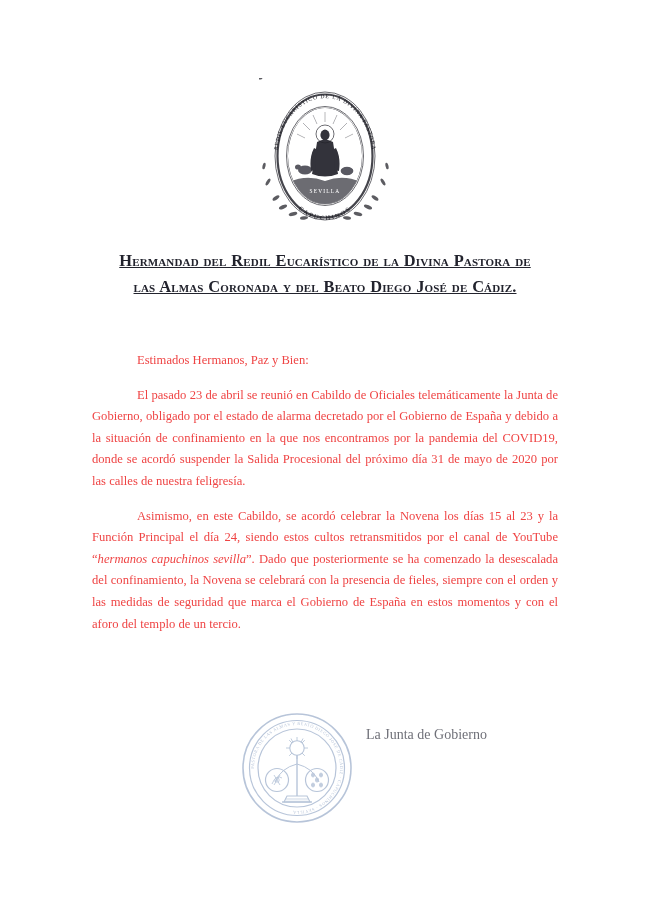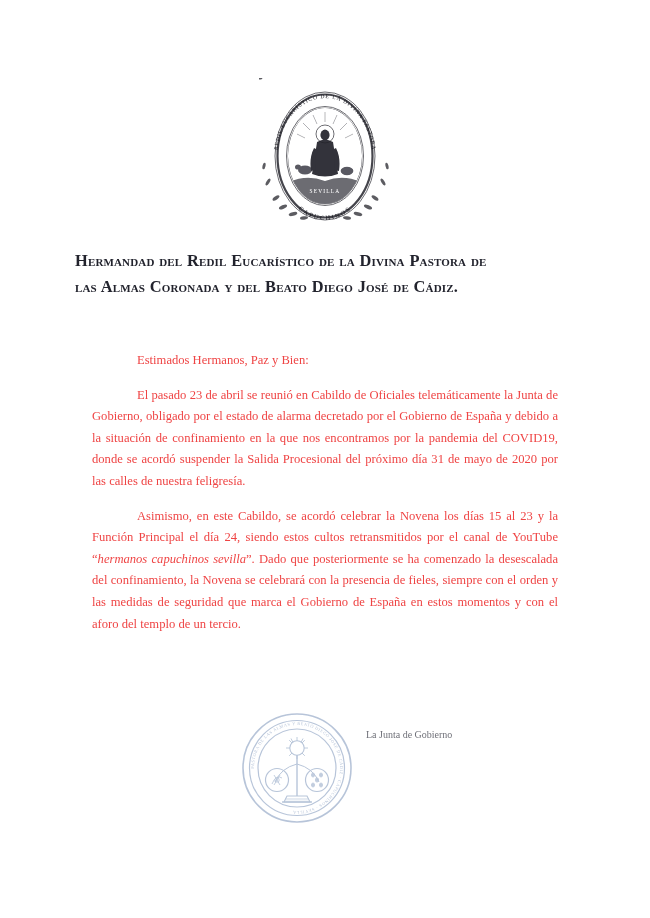--- a/index.html
+++ b/index.html
@@ -42,29 +42,30 @@
     filter: contrast(1.05);
   }
   .emblem svg { display: block; }
 
   
   .title-block {
     position: absolute;
     top: 248px;
     left: 75px;
     width: 500px;
-    text-align: left;
+    text-align: center;
     color: #22232d;
     font-family: "Liberation Serif", "DejaVu Serif", serif;
     font-variant: small-caps;
     font-weight: 600;
     font-size: 16.4px;
     line-height: 25.5px;
     letter-spacing: 0.15px;
     word-spacing: 0.5px;
+    text-decoration: underline;
   }
   .title-line { display: block; white-space: nowrap; }
   .title-line.l3 { font-size: 16.4px; }
 
   
   .body-block {
     position: absolute;
     top: 350px;
     left: 92px;
     width: 466px;
@@ -85,21 +86,21 @@
     text-justify: inter-word;
   }
   .para:last-child { margin-bottom: 0; }
   .para i, .greeting i { }
 
   
   .signature {
     position: absolute;
     top: 726px;
     left: 366px;
-    font-size: 10px;
+    font-size: 14px;
     line-height: 18px;
     color: #6f7078;
     white-space: nowrap;
   }
 
   
   .seal {
     position: absolute;
     top: 712px;
     left: 241px;

